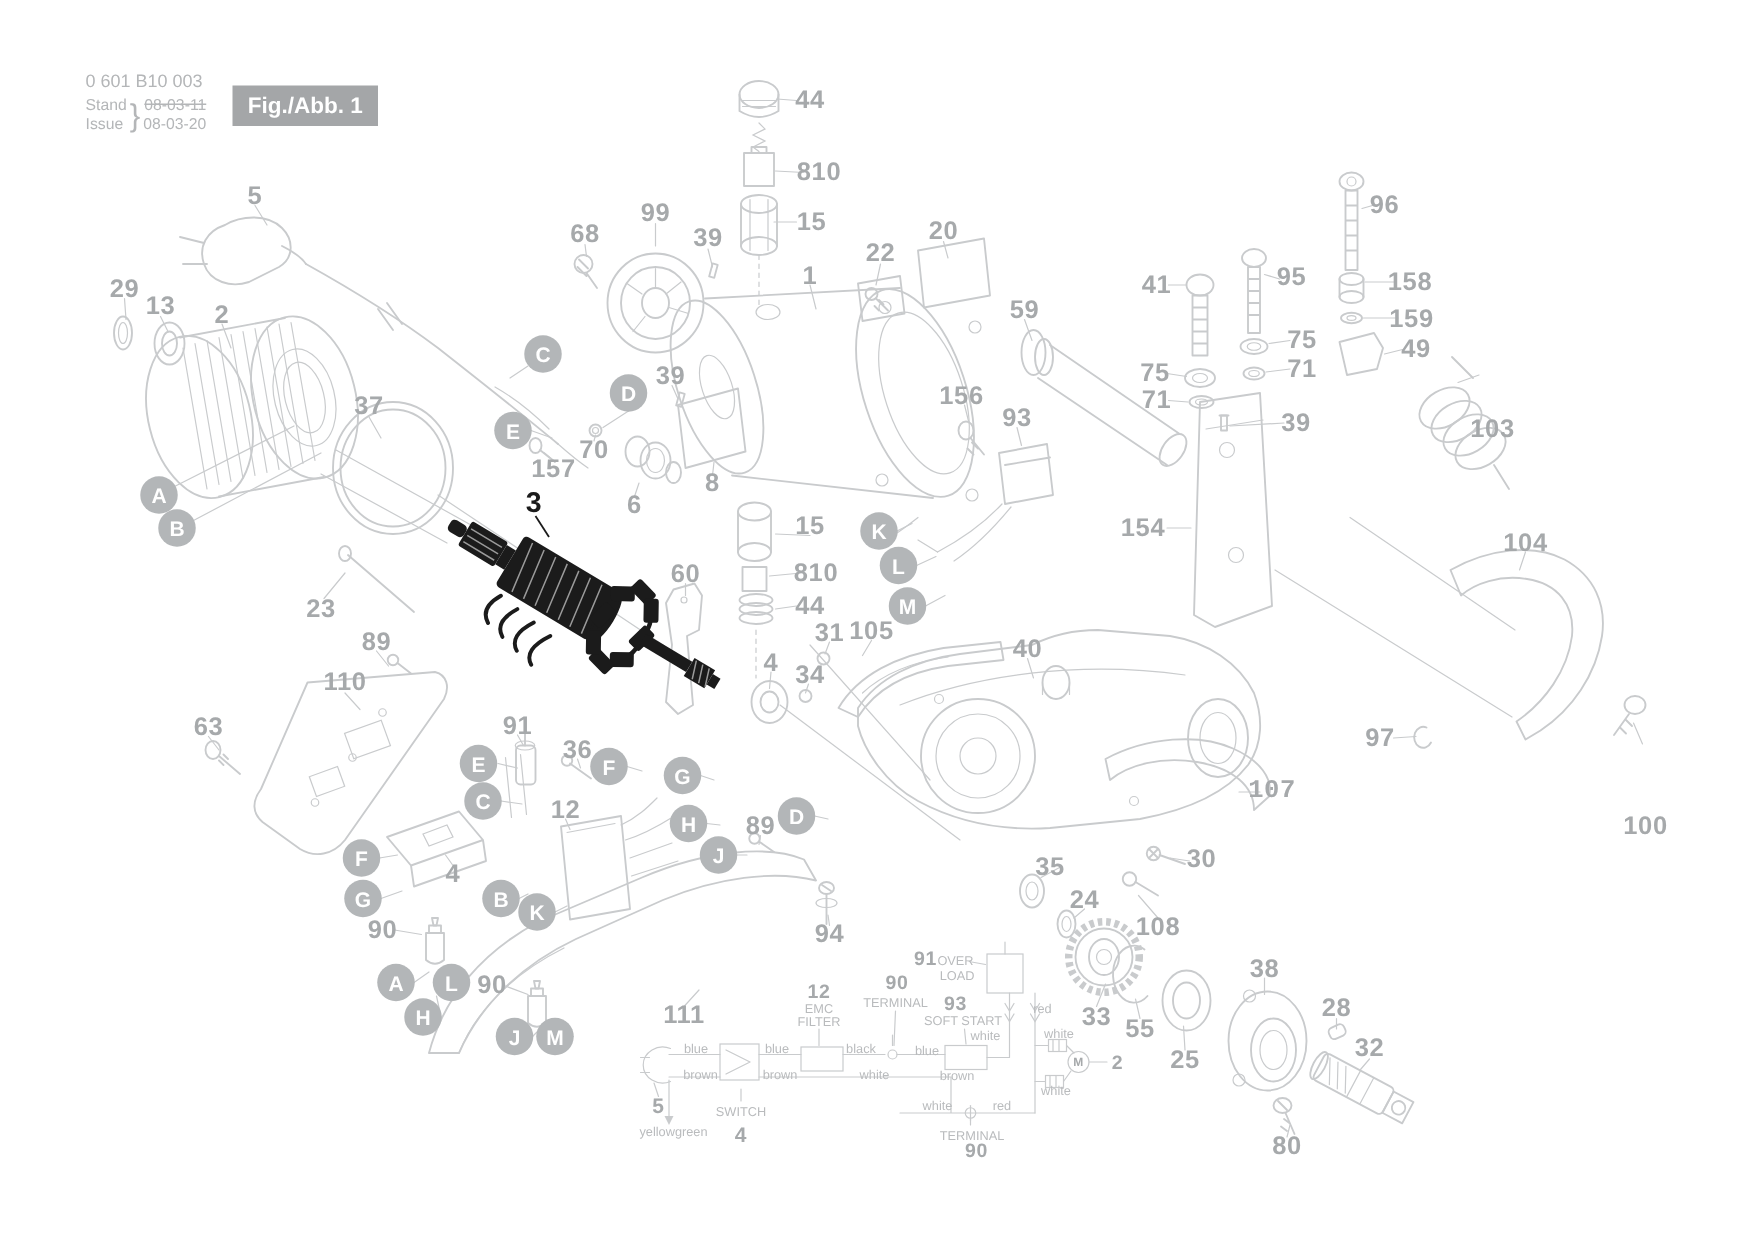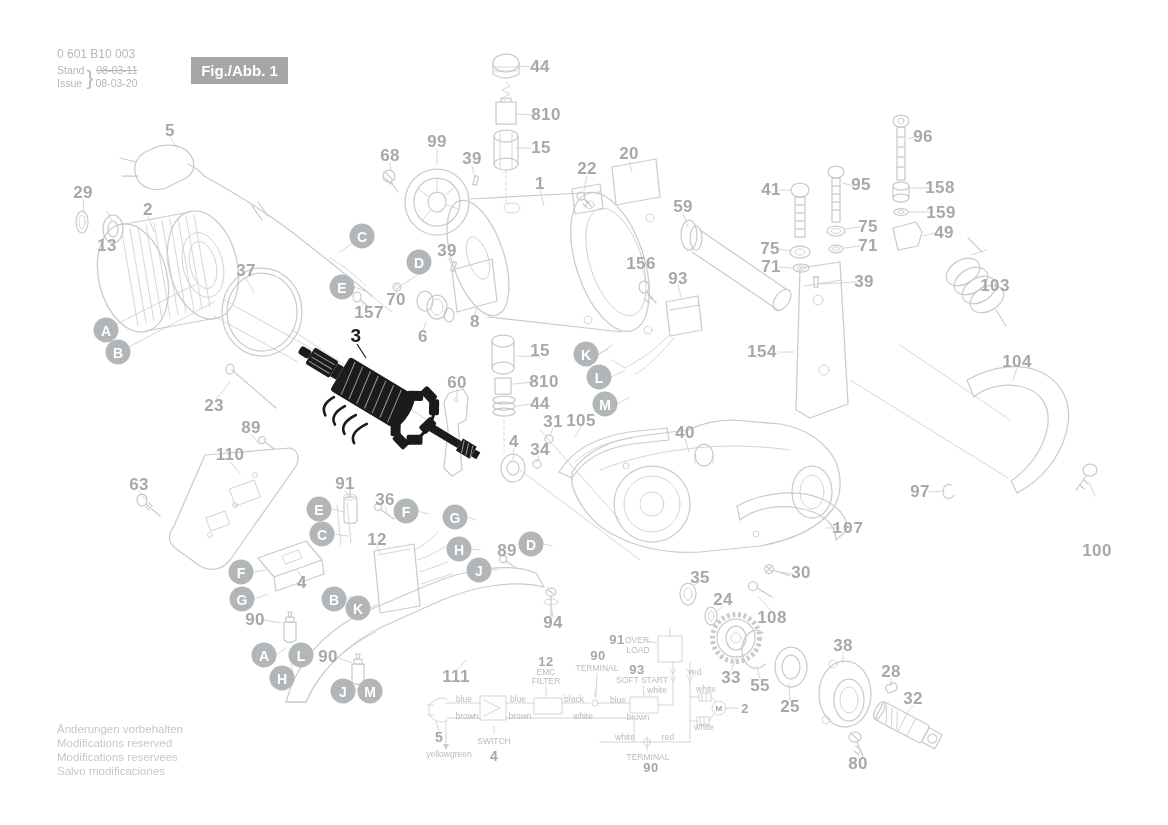--- a/index.html
+++ b/index.html
@@ -26,21 +26,21 @@
   .wire{position:absolute;transform:translate(-50%,-50%);font-size:8.5px;
         color:var(--wire);white-space:nowrap;}
   #hdr{position:absolute;left:57px;top:48px;color:var(--head);font-size:12px;line-height:13px;}
   #hdr .rowwrap{display:flex;align-items:center;margin-top:3px;font-size:10.5px;}
   #hdr .lbls span{display:block;}
   #hdr .brace{font-size:21px;font-weight:400;margin:0 2px;color:var(--head);}
   #hdr .dates span{display:block;text-align:right;}
   #hdr .old{text-decoration:line-through;}
   #figbox{position:absolute;left:155px;top:57px;width:97px;height:27px;background:var(--figbg);
           color:var(--figtx);font-weight:bold;font-size:15px;display:flex;
-          align-items:center;justify-content:center;margin-left:36px;}
+          align-items:center;justify-content:center;}
   #footer{position:absolute;left:57px;top:722px;color:var(--foot);font-size:11.5px;line-height:14px;}
   #footer span{display:block;}
 </style>
 </head>
 <body>
 
 <div id="stage">
 
   <svg width="1168" height="825" viewBox="0 0 1168 825">
 
@@ -351,21 +351,21 @@
         <span class="old">08-03-11</span>
         <span>08-03-20</span>
       </div>
     </div>
   </div>
   <div id="figbox">Fig./Abb. 1</div>
 
   <div id="labels-layer">
       <span class="label" style="left: 170px; top: 131px; font-size: 17px;">5</span>
       <span class="label" style="left: 83px; top: 193px; font-size: 17px;">29</span>
-      <span class="label" style="left: 107px; top: 204px; font-size: 17px; margin-top: 42px;">13</span>
+      <span class="label" style="left: 107px; top: 204px; font-size: 17px;">13</span>
       <span class="label" style="left: 148px; top: 210px; font-size: 17px;">2</span>
       <span class="label" style="left: 246px; top: 271px; font-size: 17px;">37</span>
       <span class="label" style="left: 214px; top: 406px; font-size: 17px;">23</span>
       <span class="label" style="left: 251px; top: 428px; font-size: 17px;">89</span>
       <span class="label" style="left: 230px; top: 455px; font-size: 17px;">110</span>
       <span class="label" style="left: 139px; top: 485px; font-size: 17px;">63</span>
       <span class="label dark" style="left: 356px; top: 336px; font-size: 19px;">3</span>
       <span class="label" style="left: 390px; top: 156px; font-size: 17px;">68</span>
       <span class="label" style="left: 437px; top: 142px; font-size: 17px;">99</span>
       <span class="label" style="left: 472px; top: 159px; font-size: 17px;">39</span>
@@ -484,19 +484,13 @@
       <span class="wire" style="left: 494px; top: 741px;">SWITCH</span>
       <span class="wire" style="left: 546px; top: 672px;">EMC</span>
       <span class="wire" style="left: 546px; top: 681px;">FILTER</span>
       <span class="wire" style="left: 597px; top: 668px;">TERMINAL</span>
       <span class="wire" style="left: 642px; top: 680px;">SOFT START</span>
       <span class="wire" style="left: 637px; top: 640px;">OVER</span>
       <span class="wire" style="left: 638px; top: 650px;">LOAD</span>
       <span class="wire" style="left: 648px; top: 757px;">TERMINAL</span>
     </div>
 
-  <div id="footer">
-      <span>Änderungen vorbehalten</span>
-      <span>Modifications reserved</span>
-      <span>Modifications reservees</span>
-      <span>Salvo modificaciones</span>
-    </div>
 </div>
 
 </body></html>

